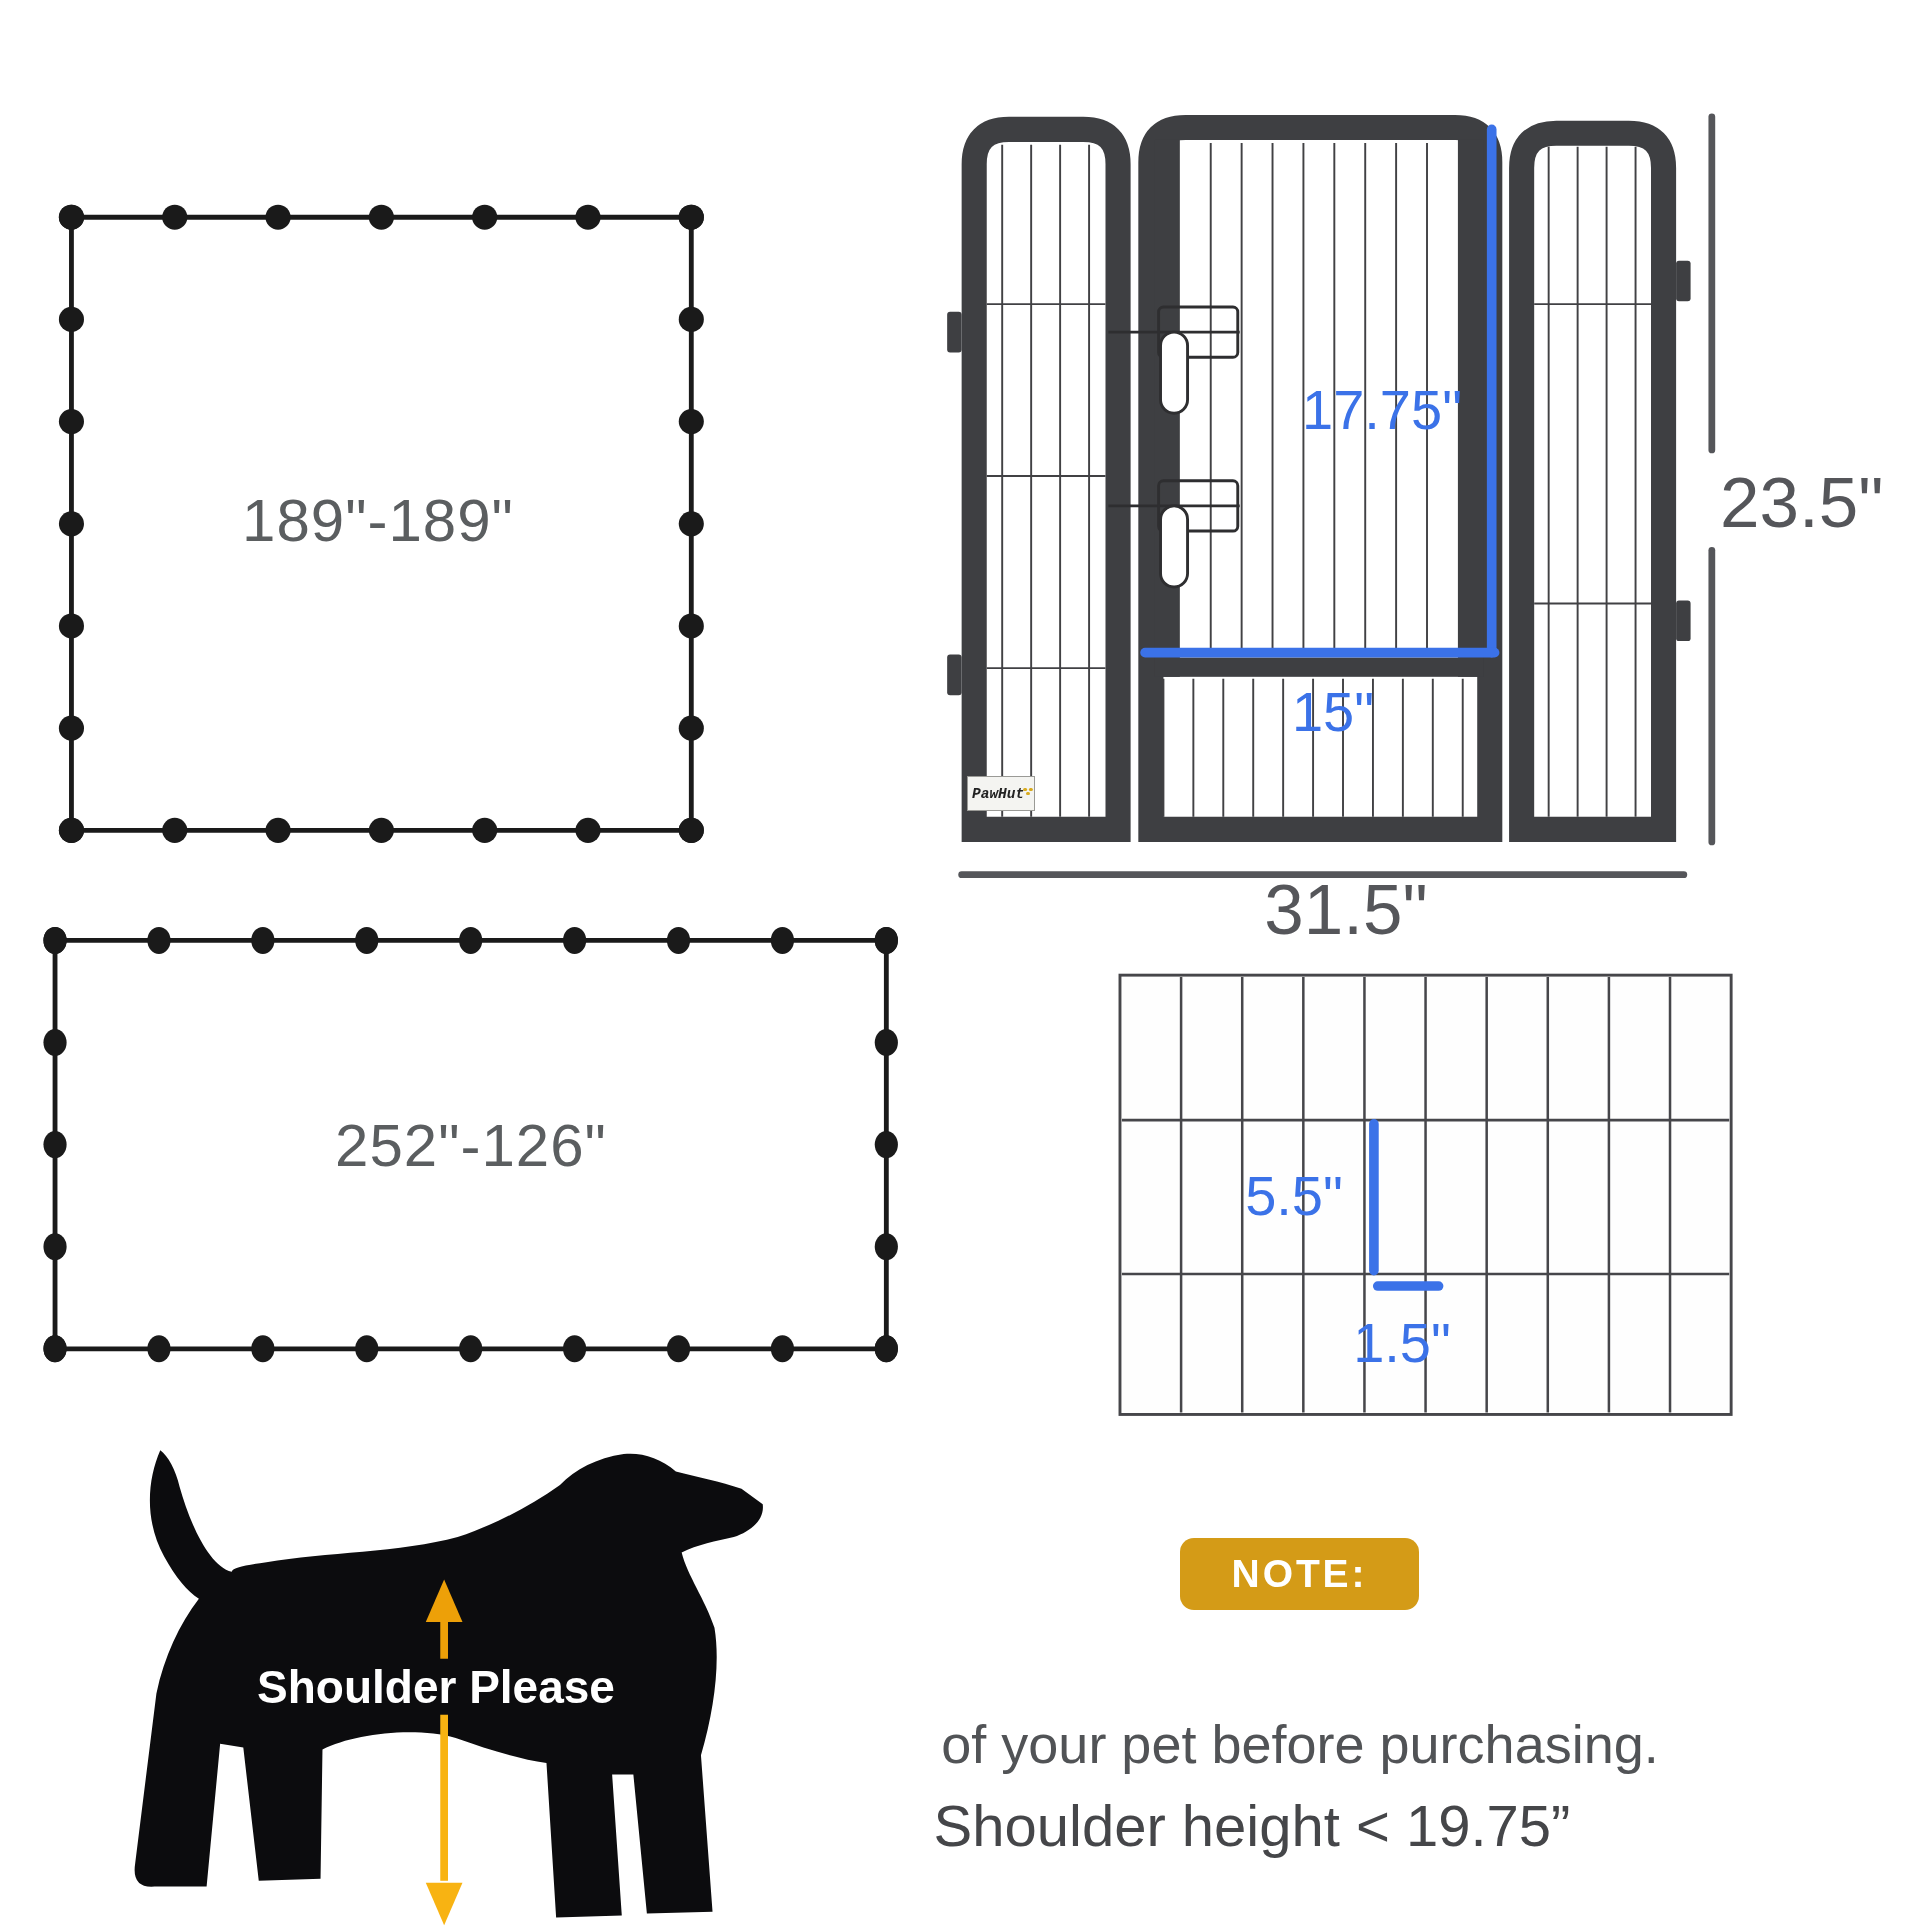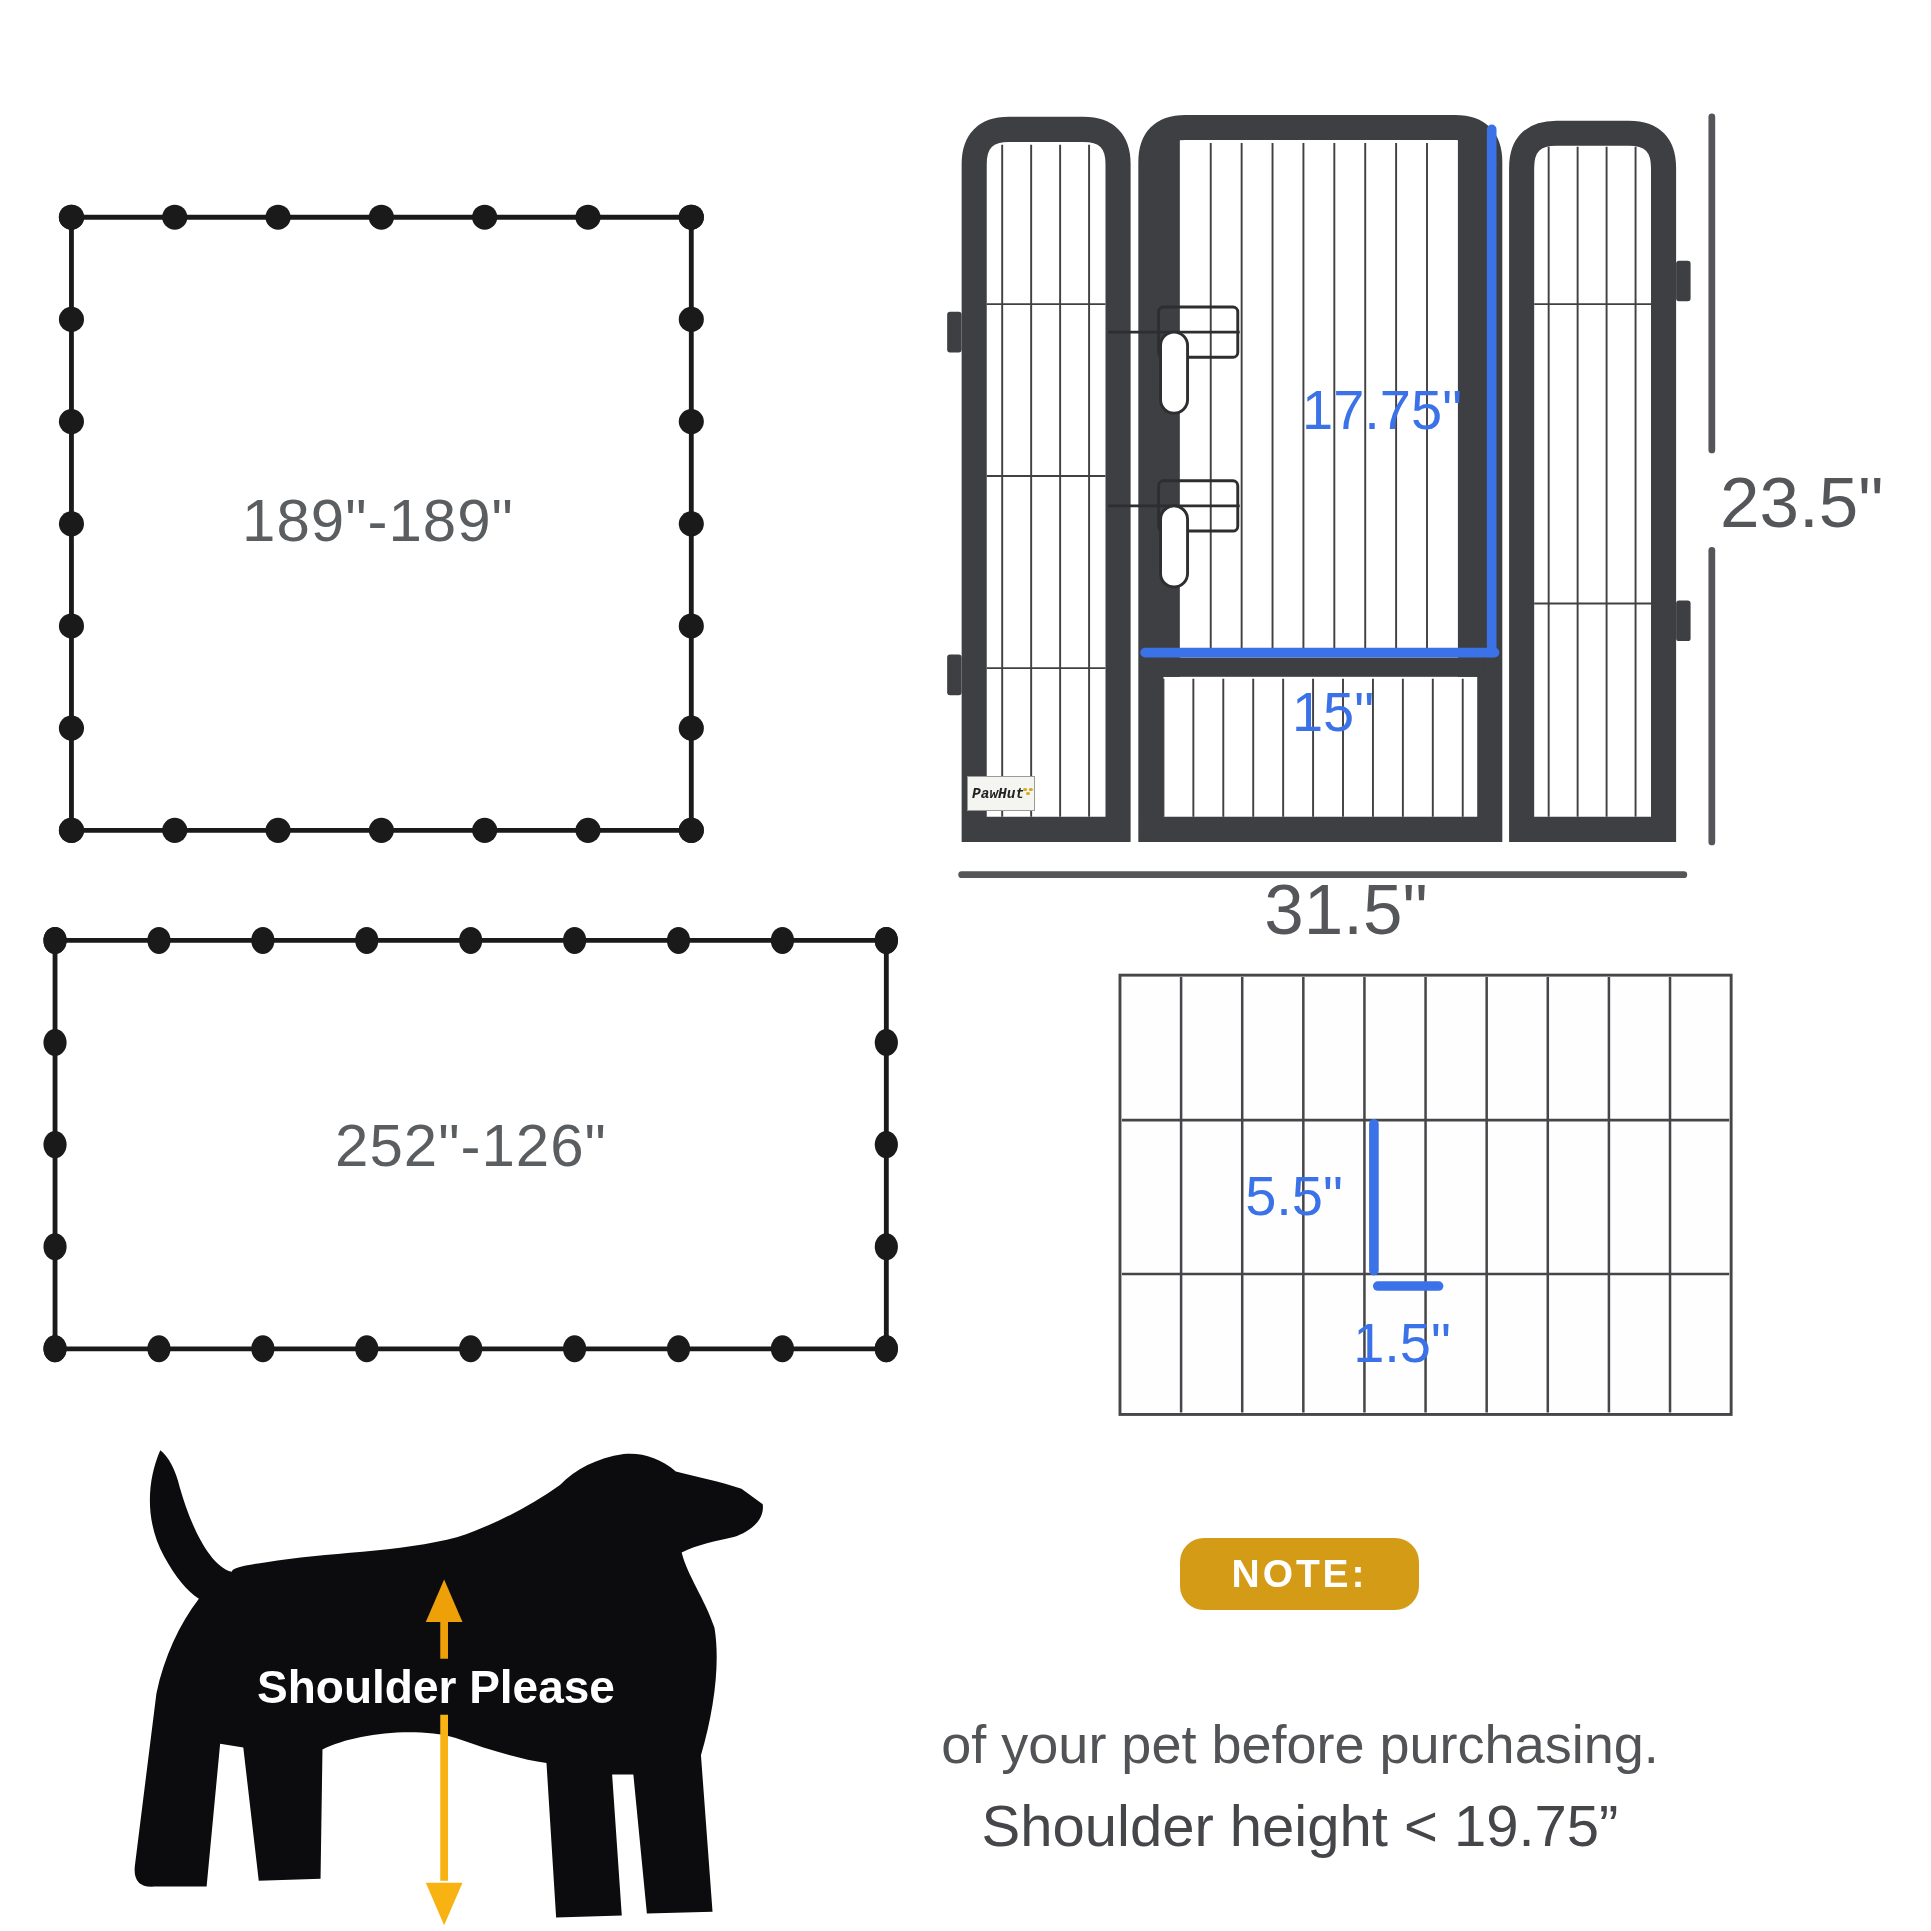--- a/index.html
+++ b/index.html
@@ -8,21 +8,21 @@
   #art{position:absolute;left:0;top:0;width:1931px;height:1931px;}
   .abs{position:absolute;white-space:nowrap;}
   .ctr{transform:translate(-50%,-50%);}
   .vctr{transform:translate(0,-50%);}
   .shape-label{font-size:60px;color:var(--labelgray);letter-spacing:1px;}
   .blue-dim{font-size:56px;color:var(--blue);}
   .gray-dim{font-size:71px;color:var(--dimtext);}
   .note-text{font-size:54px;color:var(--notetext);}
   .note-text3{font-size:58px;color:var(--note3);}
   #note-badge{left:1180px;top:1538px;width:239px;height:72px;background:var(--gold);
-              border-radius:24px;display:flex;align-items:center;justify-content:center;}
+              border-radius:14px;display:flex;align-items:center;justify-content:center;}
   #note-badge span{color:#fff;font-size:39px;font-weight:800;letter-spacing:2.9px;}
   #shoulder-label{left:436px;top:1687px;color:#fff;font-size:46px;font-weight:700;}
   #pawhut-logo{left:967px;top:776px;width:68px;height:35px;background:#f4f4f1;
                border:1px solid #9a9a96;box-sizing:border-box;display:flex;
                align-items:center;justify-content:center;}
   #pawhut-logo .brand{font-family:Liberation Mono, monospace;font-style:italic;
                       font-weight:700;font-size:14.5px;color:#222;}
   #pawhut-logo .paw{width:3.9px;height:3.9px;border-radius:50%;background:#d8aa1e;margin-left:1.9px;
                     box-shadow:2.9px -3.9px 0 0 #d8aa1e, -2.9px -3.9px 0 0 #d8aa1e;}
   .wire{stroke:var(--wire);stroke-width:2;fill:none;}
@@ -256,15 +256,15 @@
     <span class="brand">PawHut</span>
     <span class="paw"></span>
   </div>
 
   <div id="shoulder-label" class="abs ctr">Shoulder Please</div>
 
   <div id="note-badge" class="abs">
     <span>NOTE:</span>
   </div>
   <div class="abs ctr note-text" style="left:1300px;top:1744px;">of your pet before purchasing.</div>
-  <div class="abs ctr note-text3" style="left:1300px;top:1825px;">Shoulder height &lt; 19.75”</div>
+  <div class="abs ctr note-text3" style="left:1252px;top:1825px;">Shoulder height &lt; 19.75”</div>
 </div>
 
 
 </body></html>

